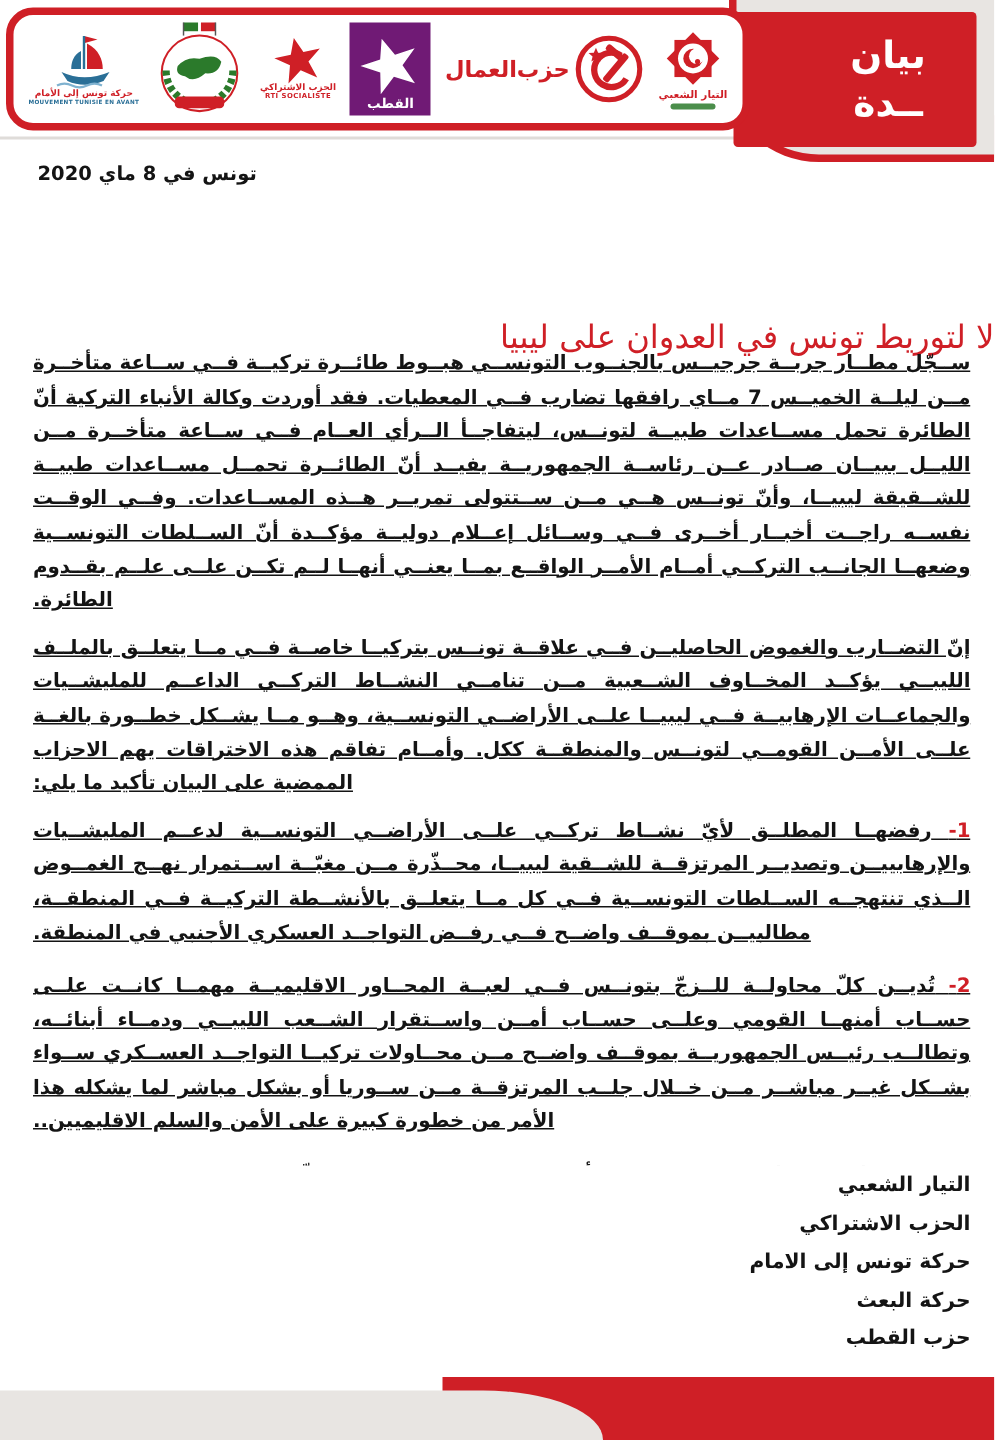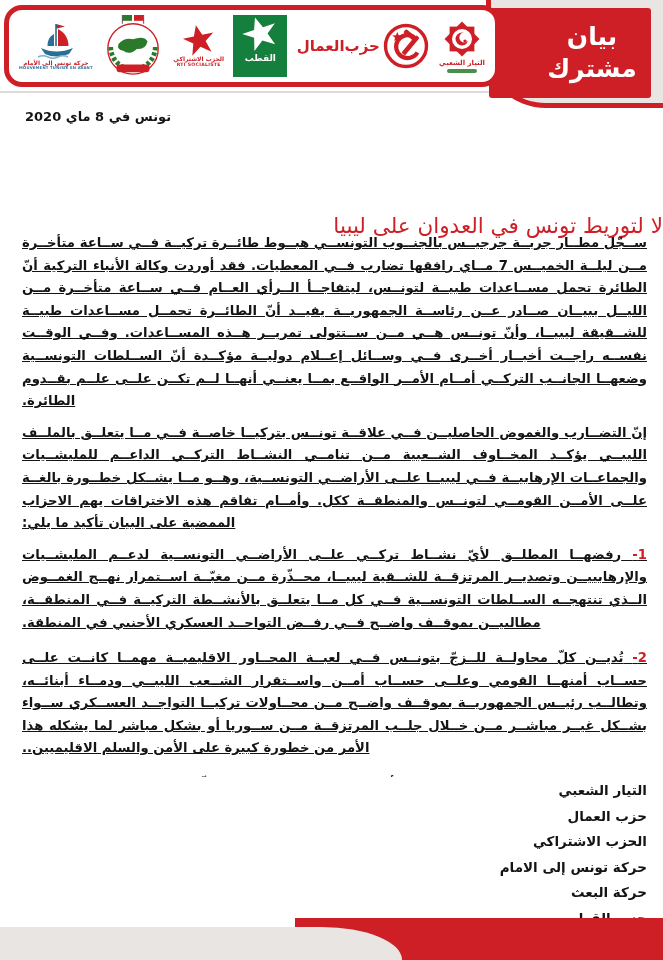--- a/index.html
+++ b/index.html
@@ -34,21 +34,21 @@
     position:absolute;left:4px;top:5px;width:496px;height:82px;
     background:#fff;border:5px solid var(--red);border-radius:18px;
     display:flex;align-items:center;justify-content:space-between;
     padding:0 10px;box-sizing:border-box;z-index:3;
   }
   .hdr-sep{position:absolute;left:0;top:91px;width:497px;height:2px;background:#dfdcd9;z-index:0;}
   .logo{display:flex;flex-direction:column;align-items:center;justify-content:center;line-height:1.05;}
   .logo .ar-red{color:var(--red);font-weight:bold;font-size:6px;white-space:nowrap;direction:rtl;}
   .logo .latin-blue{color:var(--blue);font-weight:bold;font-size:3.8px;letter-spacing:.2px;white-space:nowrap;}
   .logo .latin-red{color:var(--red);font-weight:bold;font-size:4.6px;letter-spacing:.3px;white-space:nowrap;}
-  .qotb-box{width:54px;height:62px;background:#15803d;display:flex;flex-direction:column;align-items:center;justify-content:flex-end;padding-bottom:14px;box-sizing:border-box;}
+  .qotb-box{width:54px;height:62px;background:#701a75;display:flex;flex-direction:column;align-items:center;justify-content:flex-end;padding-bottom:2px;box-sizing:border-box;}
   .qotb-label{color:#fff;font-weight:bold;font-size:9px;direction:rtl;}
   .workers{display:flex;flex-direction:row;align-items:center;gap:2px;}
   .workers-text{display:flex;flex-direction:row;align-items:flex-end;color:var(--red);font-weight:bold;font-size:15px;line-height:1.1;direction:rtl;}
   .tayyar-label{color:var(--red);font-weight:bold;font-size:7px;direction:rtl;white-space:nowrap;margin-top:1px;}
   .tayyar-tag{width:30px;height:4px;border-radius:2px;background:var(--green);opacity:.85;margin-top:1px;}
   
   .dateline{
     position:absolute;left:25px;top:109px;font-size:13px;font-weight:bold;color:var(--ink);direction:rtl;text-align:center;
   }
   .doc-title{
@@ -75,21 +75,21 @@
   .band-gray{position:absolute;left:0;bottom:0;width:402px;height:33px;background:var(--gray);border-top-right-radius:80px 33px;z-index:2;}
 </style>
 </head>
 <body>
 
 <div class="page">
 
   <div class="corner-gray"></div>
   <div class="badge">
     <div>بيان</div>
-    <div>مشترك</div>
+    <div>ــدة</div>
   </div>
   <div class="hdr-sep"></div>
 
   <div class="logo-bar">
 
     <div class="logo">
       <svg width="56" height="38" viewBox="0 0 56 38">
         <path d="M28 2 l9 2.4 -9 2.4 z" fill="#cf1f26"></path>
         <rect x="27.2" y="2" width="1.6" height="22" fill="#2a6f97"></rect>
         <path d="M30 7 C38 11 40.5 18 40.5 24 L30 24 Z" fill="#cf1f26"></path>
@@ -167,21 +167,20 @@
     <p>ســجّل مطــار جربــة جرجيــس بالجنــوب التونســي هبــوط طائــرة تركيــة فــي ســاعة متأخــرة مــن ليلــة الخميــس 7 مــاي رافقها تضارب فــي المعطيات. فقد أوردت وكالة الأنباء التركية أنّ الطائرة تحمل مســاعدات طبيــة لتونــس، ليتفاجــأ الــرأي العــام فــي ســاعة متأخــرة مــن الليــل ببيــان صــادر عــن رئاســة الجمهوريــة يفيــد أنّ الطائــرة تحمــل مســاعدات طبيــة للشــقيقة ليبيــا، وأنّ تونــس هــي مــن ســتتولى تمريــر هــذه المســاعدات. وفــي الوقــت نفســه راجــت أخبــار أخــرى فــي وســائل إعــلام دوليــة مؤكــدة أنّ الســلطات التونســية وضعهــا الجانــب التركــي أمــام الأمــر الواقــع بمــا يعنــي أنهــا لــم تكــن علــى علــم بقــدوم الطائرة.</p>
     <p>إنّ التضــارب والغموض الحاصليــن فــي علاقــة تونــس بتركيــا خاصــة فــي مــا يتعلــق بالملــف الليبــي يؤكــد المخــاوف الشــعبية مــن تنامــي النشــاط التركــي الداعــم للمليشــيات والجماعــات الإرهابيــة فــي ليبيــا علــى الأراضــي التونســية، وهــو مــا يشــكل خطــورة بالغــة علــى الأمــن القومــي لتونــس والمنطقــة ككل. وأمــام تفاقم هذه الاختراقات يهم الاحزاب الممضية على البيان تأكيد ما يلي:</p>
 
     <p class="pt"><span class="num">1-</span> <span>رفضهــا المطلــق لأيّ نشــاط تركــي علــى الأراضــي التونســية لدعــم المليشــيات والإرهابييــن وتصديــر المرتزقــة للشــقية ليبيــا، محــذّرة مــن مغبّــة اســتمرار نهــج الغمــوض الــذي تنتهجــه الســلطات التونســية فــي كل مــا يتعلــق بالأنشــطة التركيــة فــي المنطقــة، مطالبيــن بموقــف واضــح فــي رفــض التواجــد العسكري الأجنبي في المنطقة.</span></p>
     <p class="pt"><span class="num">2-</span> <span>تُديــن كلّ محاولــة للــزجّ بتونــس فــي لعبــة المحــاور الاقليميــة مهمــا كانــت علــى حســاب أمنهــا القومي وعلــى حســاب أمــن واســتقرار الشــعب الليبــي ودمــاء أبنائــه، وتطالــب رئيــس الجمهوريــة بموقــف واضــح مــن محــاولات تركيــا التواجــد العســكري ســواء بشــكل غيــر مباشــر مــن خــلال جلــب المرتزقــة مــن ســوريا أو بشكل مباشر لما يشكله هذا الأمر من خطورة كبيرة على الأمن والسلم الاقليميين..</span></p>
     <p class="pt"><span class="num">3-</span> <span>تدعــو القــوى الوطنيــة وعمــوم أبنــاء شــعبنا للتصــدي لــكلّ محاولــة جديــدة لتوريــط تونــس فــي دمــاء الشــعب الليبــي ووحــدة بــلاده علــى غــرار مــا حصــل فــي ســنة 2011، مجــدّدة رفضهــا لــكلّ تدخــل أجنبــي فــي ليبيــا مهمــا كان مصــدره مؤكــدة ثقتهــا فــي الشــعب الليبــي القــادر بإرادتــه الحــرة ودون وصايــة علــى تجــاوز محنتــه وإعــادة بنــاء بــلاده لتعــود ليبيــا لشــعبها وأمّتهــا العربيــة مســتقرة موحّــدة وديمقراطية وتستعيد دورها التاريخي في المحافل الدولية دفاعا عن القضايا العادلة.</span></p>
   </div>
 
   <div class="signatures">
     <div>التيار الشعبي</div>
-    <div>حزب العمال</div>
     <div>الحزب الاشتراكي</div>
     <div>حركة تونس إلى الامام</div>
     <div>حركة البعث</div>
     <div>حزب القطب</div>
   </div>
 
   <div class="band-red"></div>
   <div class="band-gray"></div>
 
 </div>

